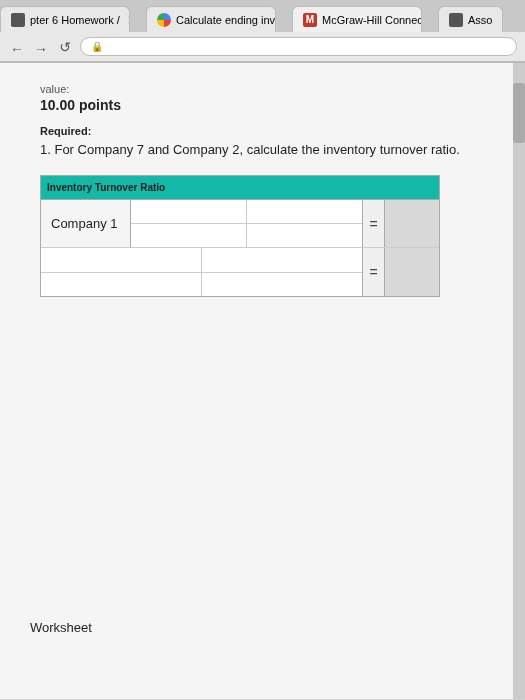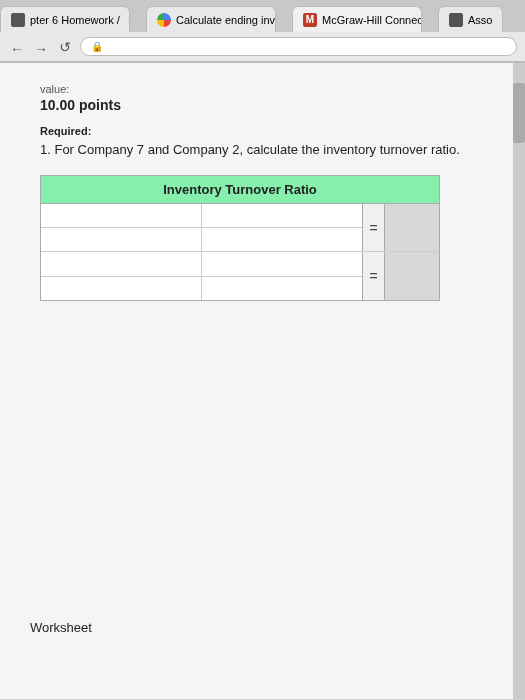--- a/index.html
+++ b/index.html
@@ -147,25 +147,25 @@
     }
 
     
     .table-container {
       margin-top: 12px;
       border: 1px solid #aaa;
       width: 400px;
     }
 
     .table-header {
-      background: #86efac;
-      text-align: center;
+      background: #14b8a6;
+      text-align: left;
       padding: 6px;
       font-weight: bold;
-      font-size: 13px;
+      font-size: 10px;
       color: #222;
       border-bottom: 1px solid #aaa;
     }
 
     .table-row {
       display: flex;
       border-bottom: 1px solid #ccc;
       min-height: 48px;
     }
 
@@ -338,20 +338,21 @@
     <div class="required-section">
       <div class="required-title">Required:</div>
       <div class="required-text">1. For Company 7 and Company 2, calculate the inventory turnover ratio.</div>
     </div>
 
     <div class="table-container">
 
       <div class="table-header">Inventory Turnover Ratio</div>
 
       <div class="table-row">
+        <div class="row-label">Company 1</div>
         <div class="input-cells">
           <div class="input-row">
             <div class="input-cell"></div>
             <div class="input-cell"></div>
           </div>
           <div class="input-row">
             <div class="input-cell"></div>
             <div class="input-cell"></div>
           </div>
         </div>

